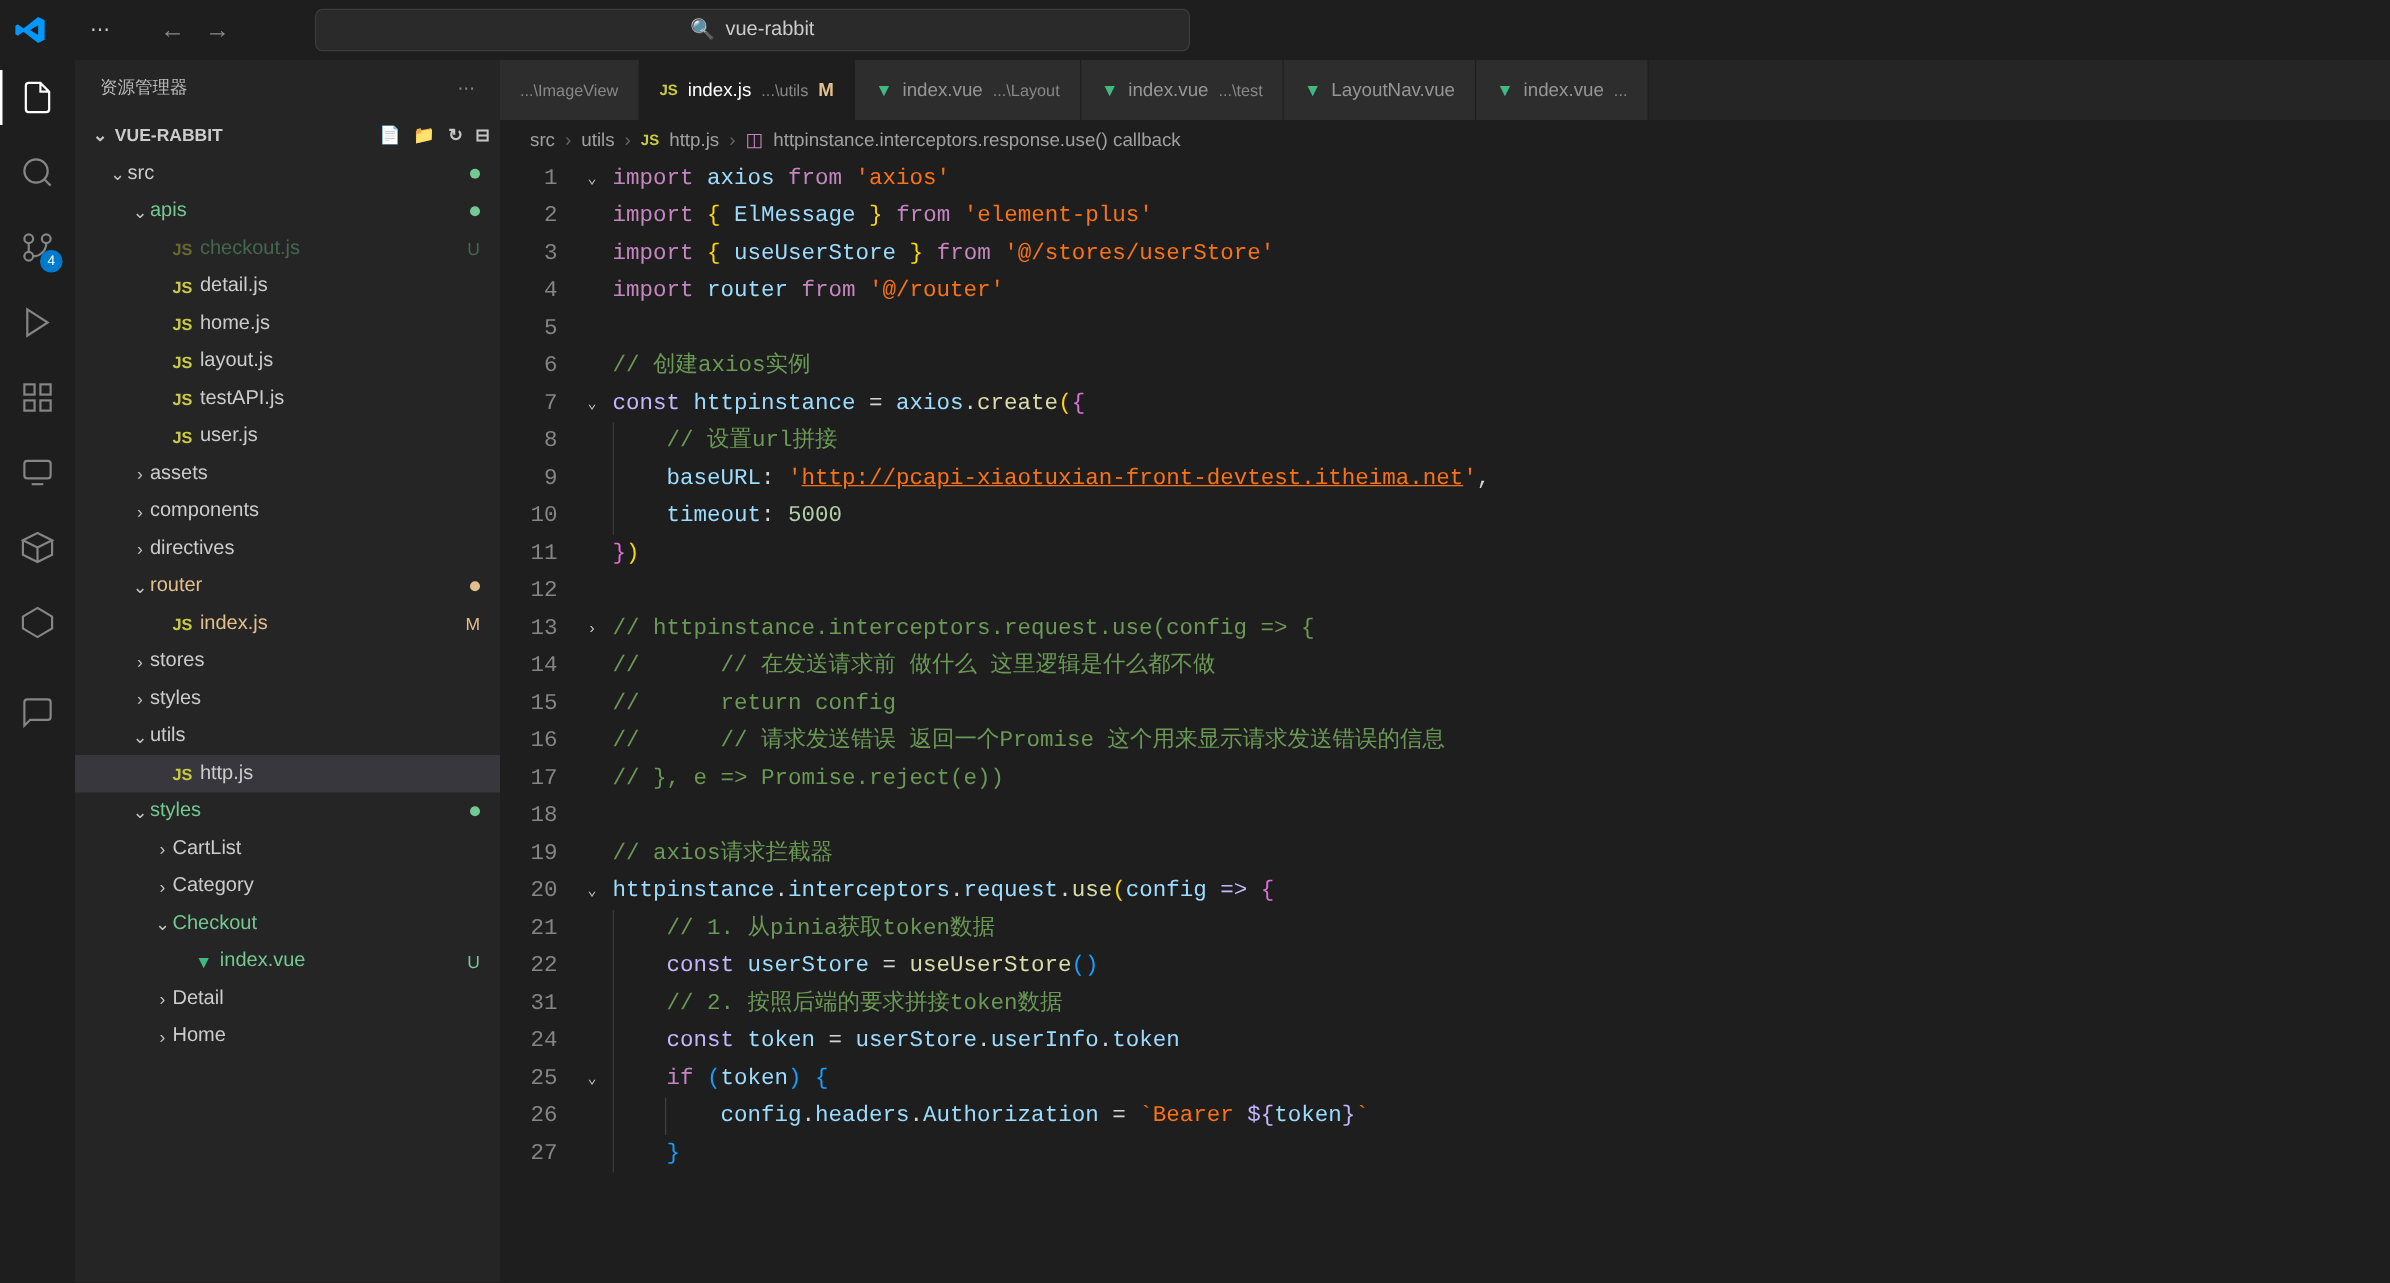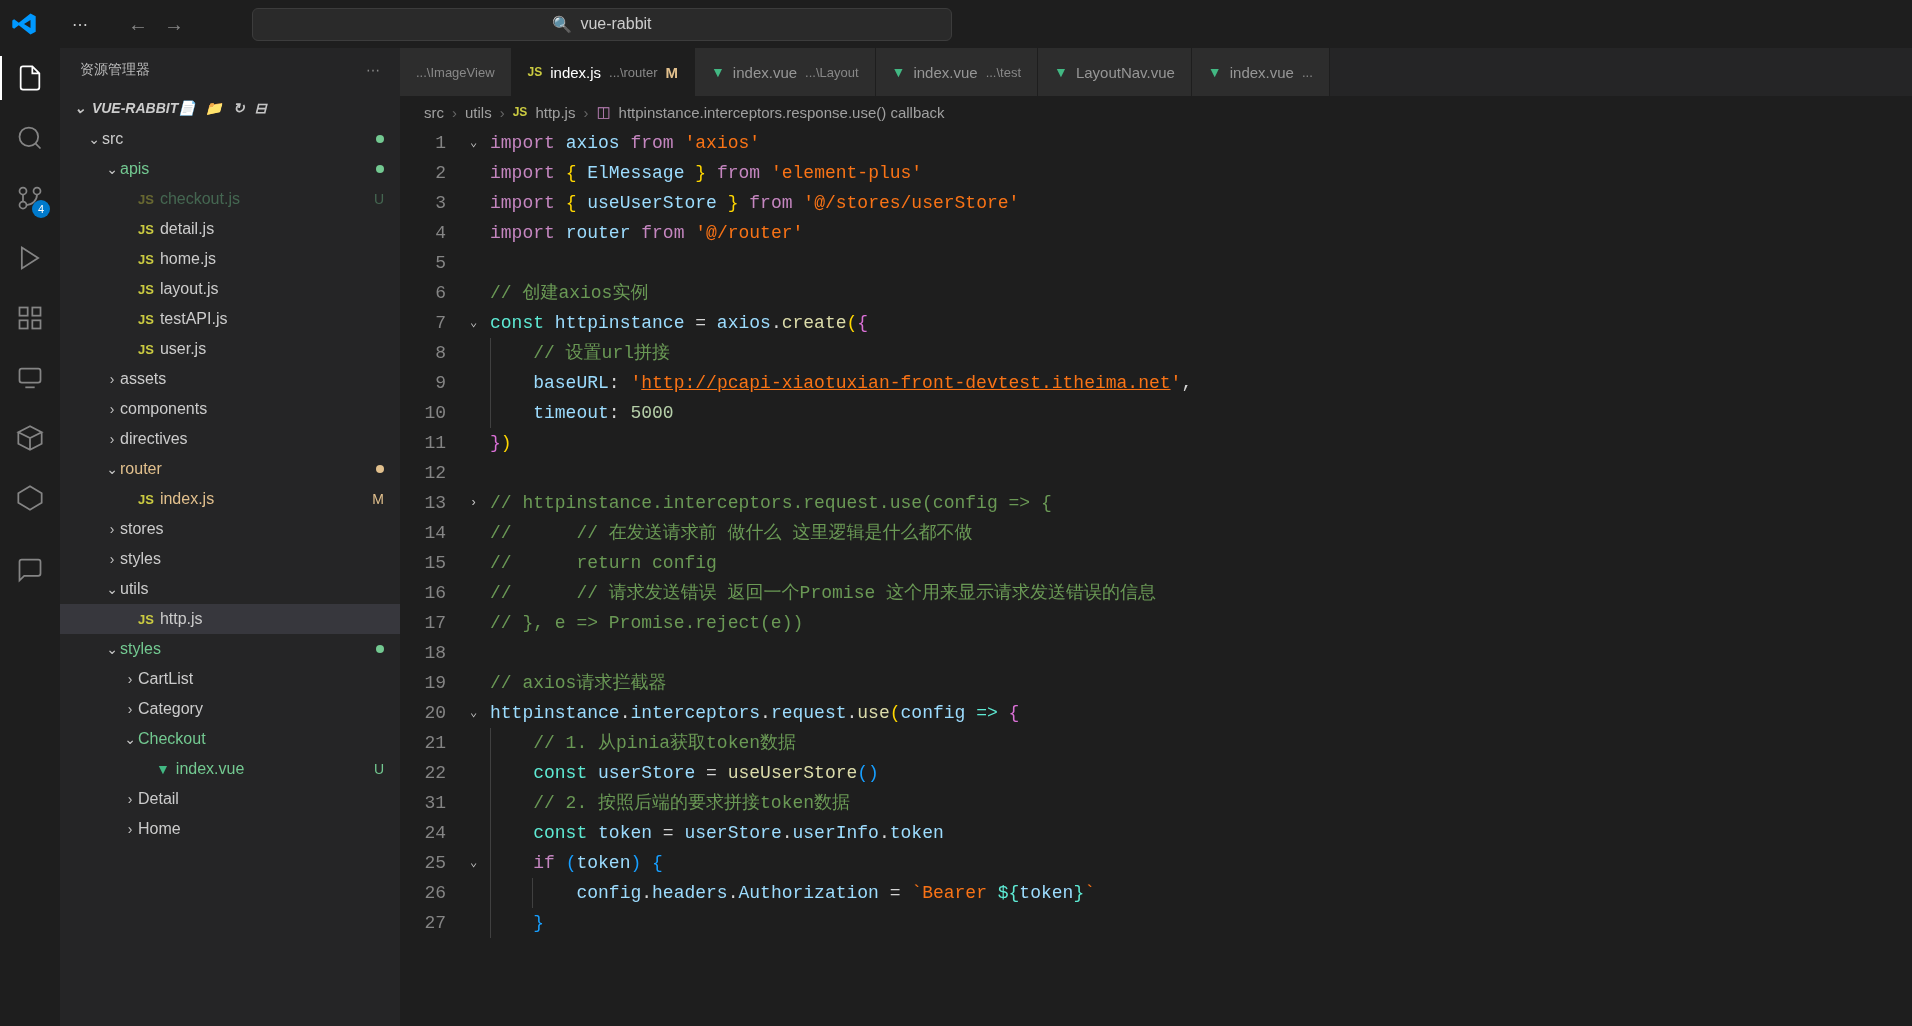--- a/index.html
+++ b/index.html
@@ -138,21 +138,21 @@
     }
     .sidebar-actions { color: #888; cursor: pointer; }
     .folder-header {
       height: 32px;
       display: flex;
       align-items: center;
       padding: 0 8px 0 12px;
       font-size: 14px;
       font-weight: bold;
       color: #cccccc;
-      font-style: italic;
+      justify-content: space-between;
     }
     .folder-header-actions {
       display: flex;
       gap: 10px;
       color: #c5c5c5;
     }
     .folder-header-actions span { cursor: pointer; }
 
     .tree {
       flex: 1;
@@ -271,21 +271,21 @@
     .code {
       flex: 1;
       white-space: pre;
       color: #d4d4d4;
       overflow: hidden;
     }
     .code-line { height: 30px; position: relative; }
 
     
     .kw-purple { color: #c586c0; }
-    .kw-blue { color: #5eead4; }
+    .kw-blue { color: #c4b5fd; }
     .fn-yellow { color: #dcdcaa; }
     .var-ltblue { color: #9cdcfe; }
     .str { color: #f97316; }
     .comment { color: #6a9955; }
     .num { color: #b5cea8; text-align: right; }
     .punct { color: #d4d4d4; }
     .brace-yellow { color: #ffd700; }
     .brace-pink { color: #da70d6; }
     .brace-blue { color: #179fff; }
     .url-link { text-decoration: underline; }
@@ -507,21 +507,21 @@
   </div>
 
   <div class="editor-group">
     <div class="tabs" id="tabs">
         <div class="tab">
           <span class="tab-path">...\ImageView</span>
         </div>
         <div class="tab active">
           <span class="tab-icon-js">JS</span>
           <span>index.js</span>
-          <span class="tab-path">...\router</span>
+          <span class="tab-path">...\utils</span>
           <span class="tab-mod">M</span>
         </div>
         <div class="tab">
           <span class="tab-icon-vue">▼</span>
           <span>index.vue</span>
           <span class="tab-path">...\Layout</span>
         </div>
         <div class="tab">
           <span class="tab-icon-vue">▼</span>
           <span>index.vue</span>

